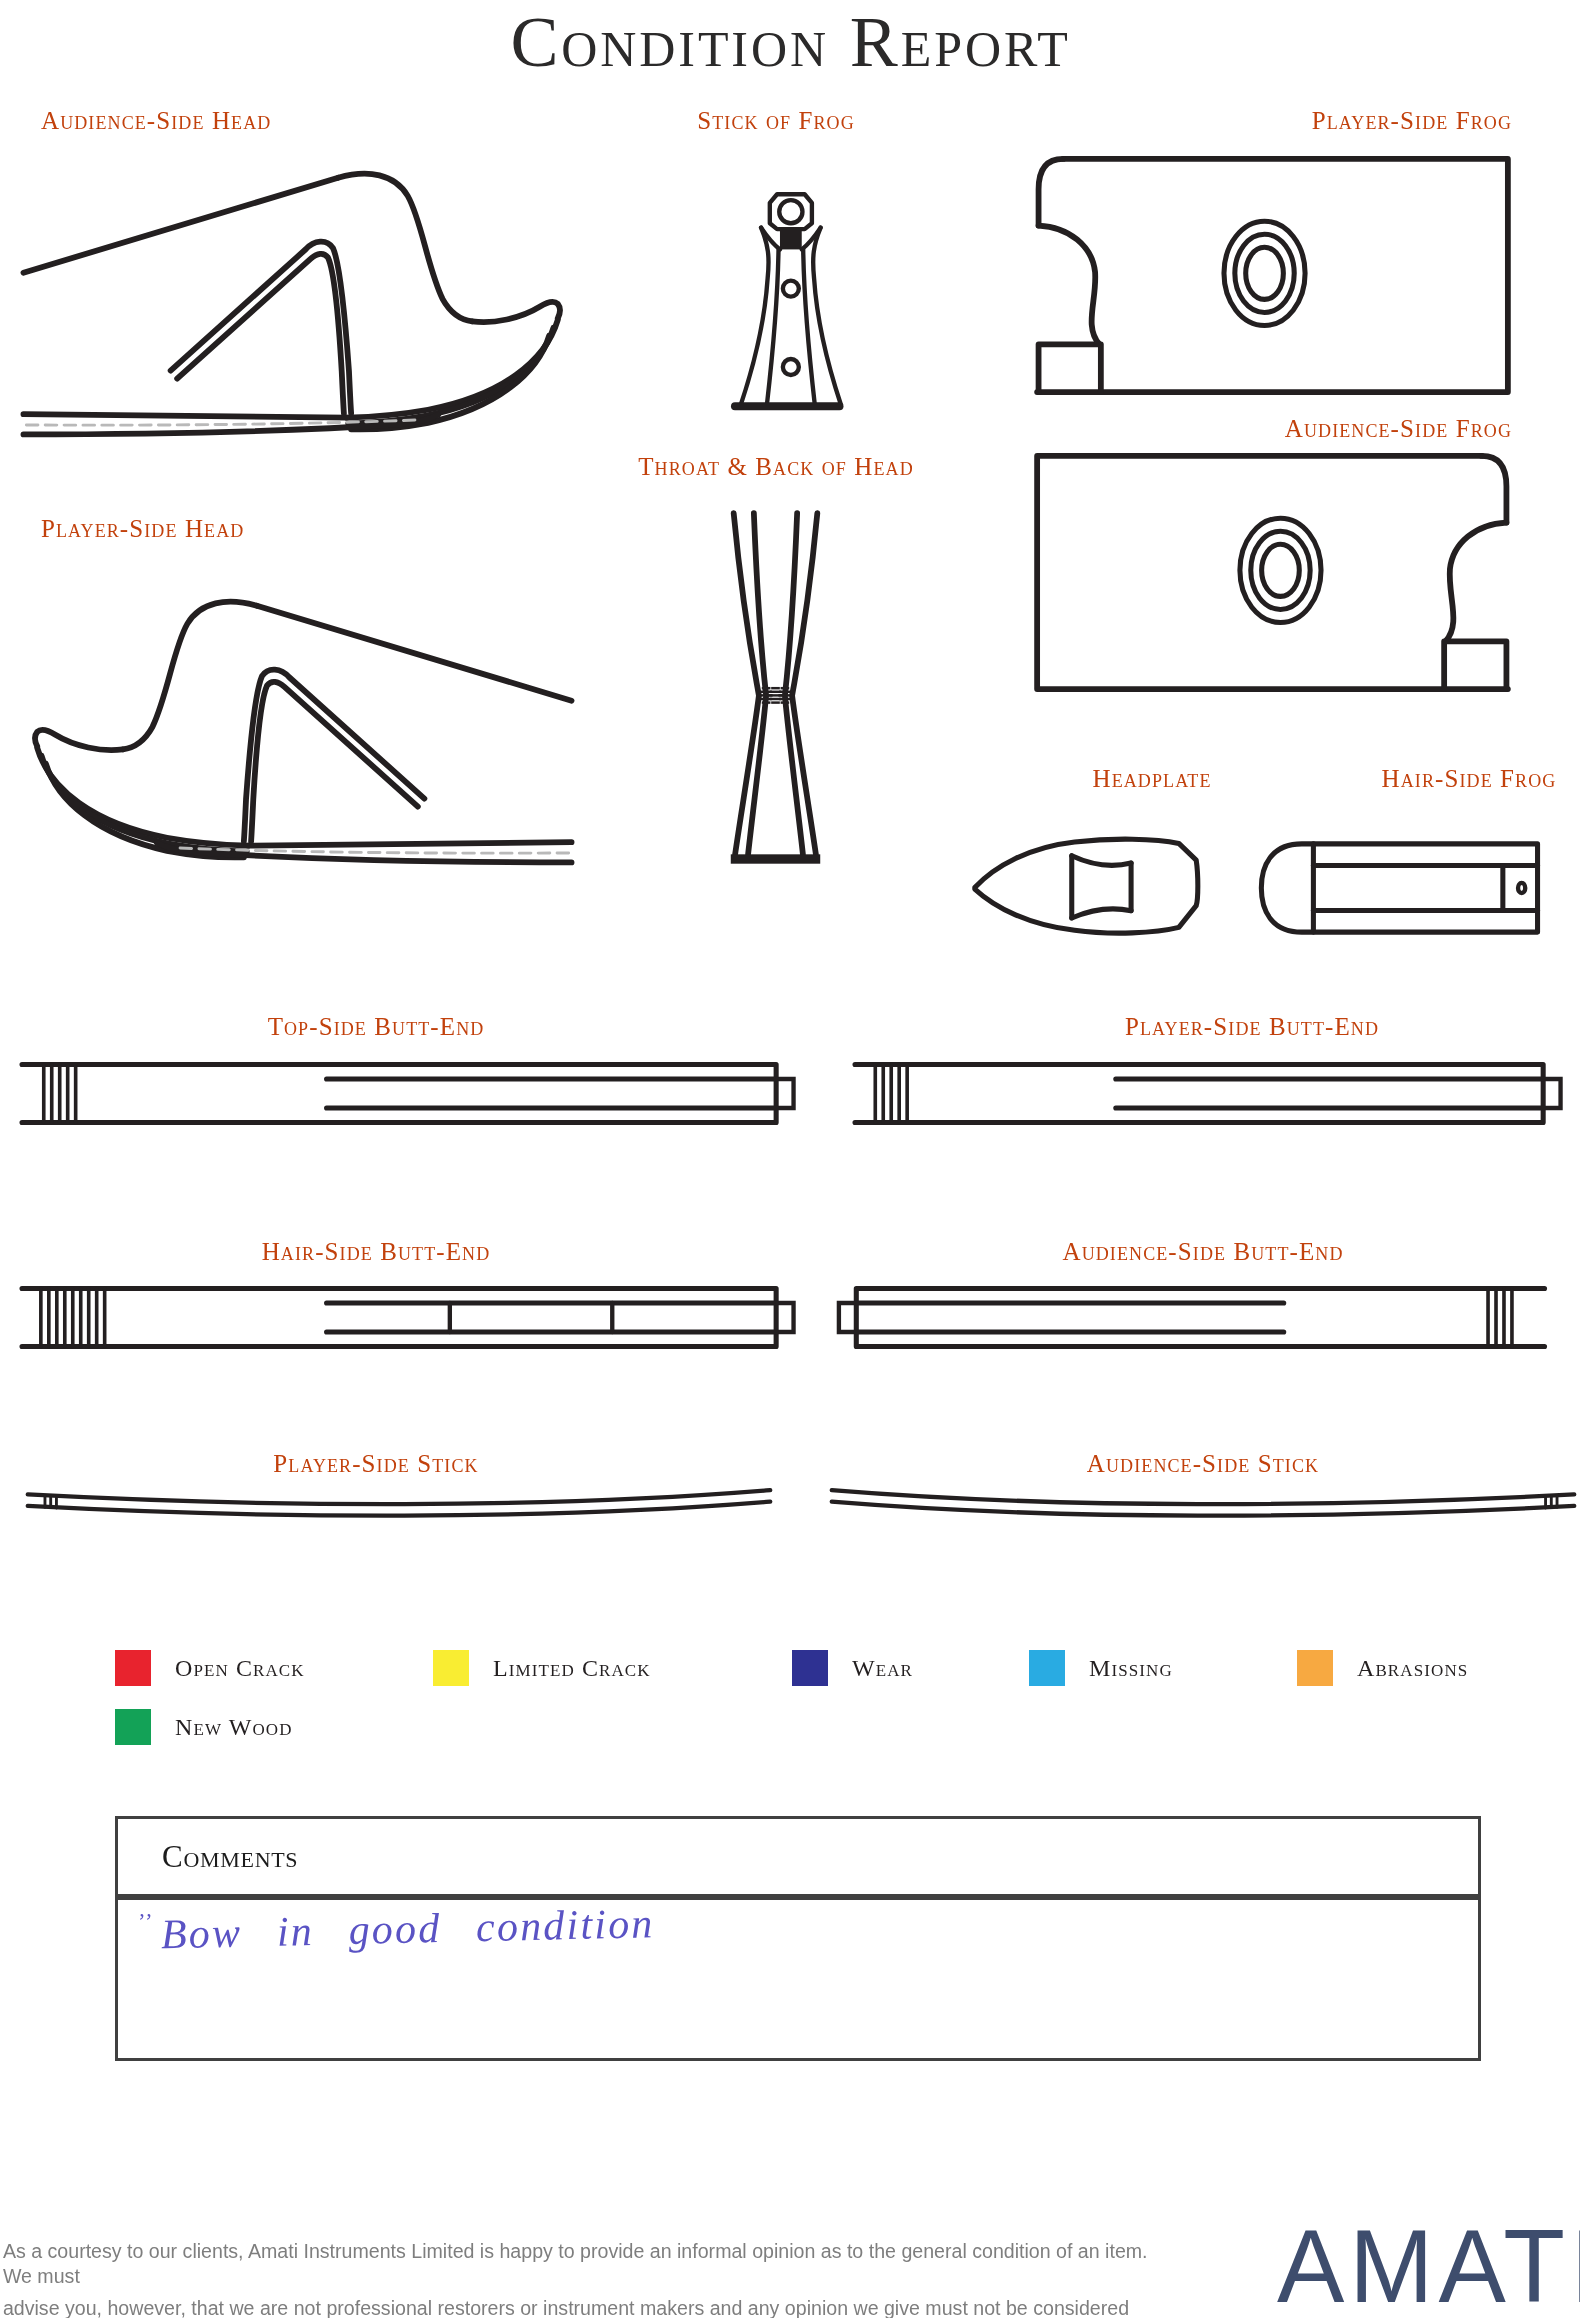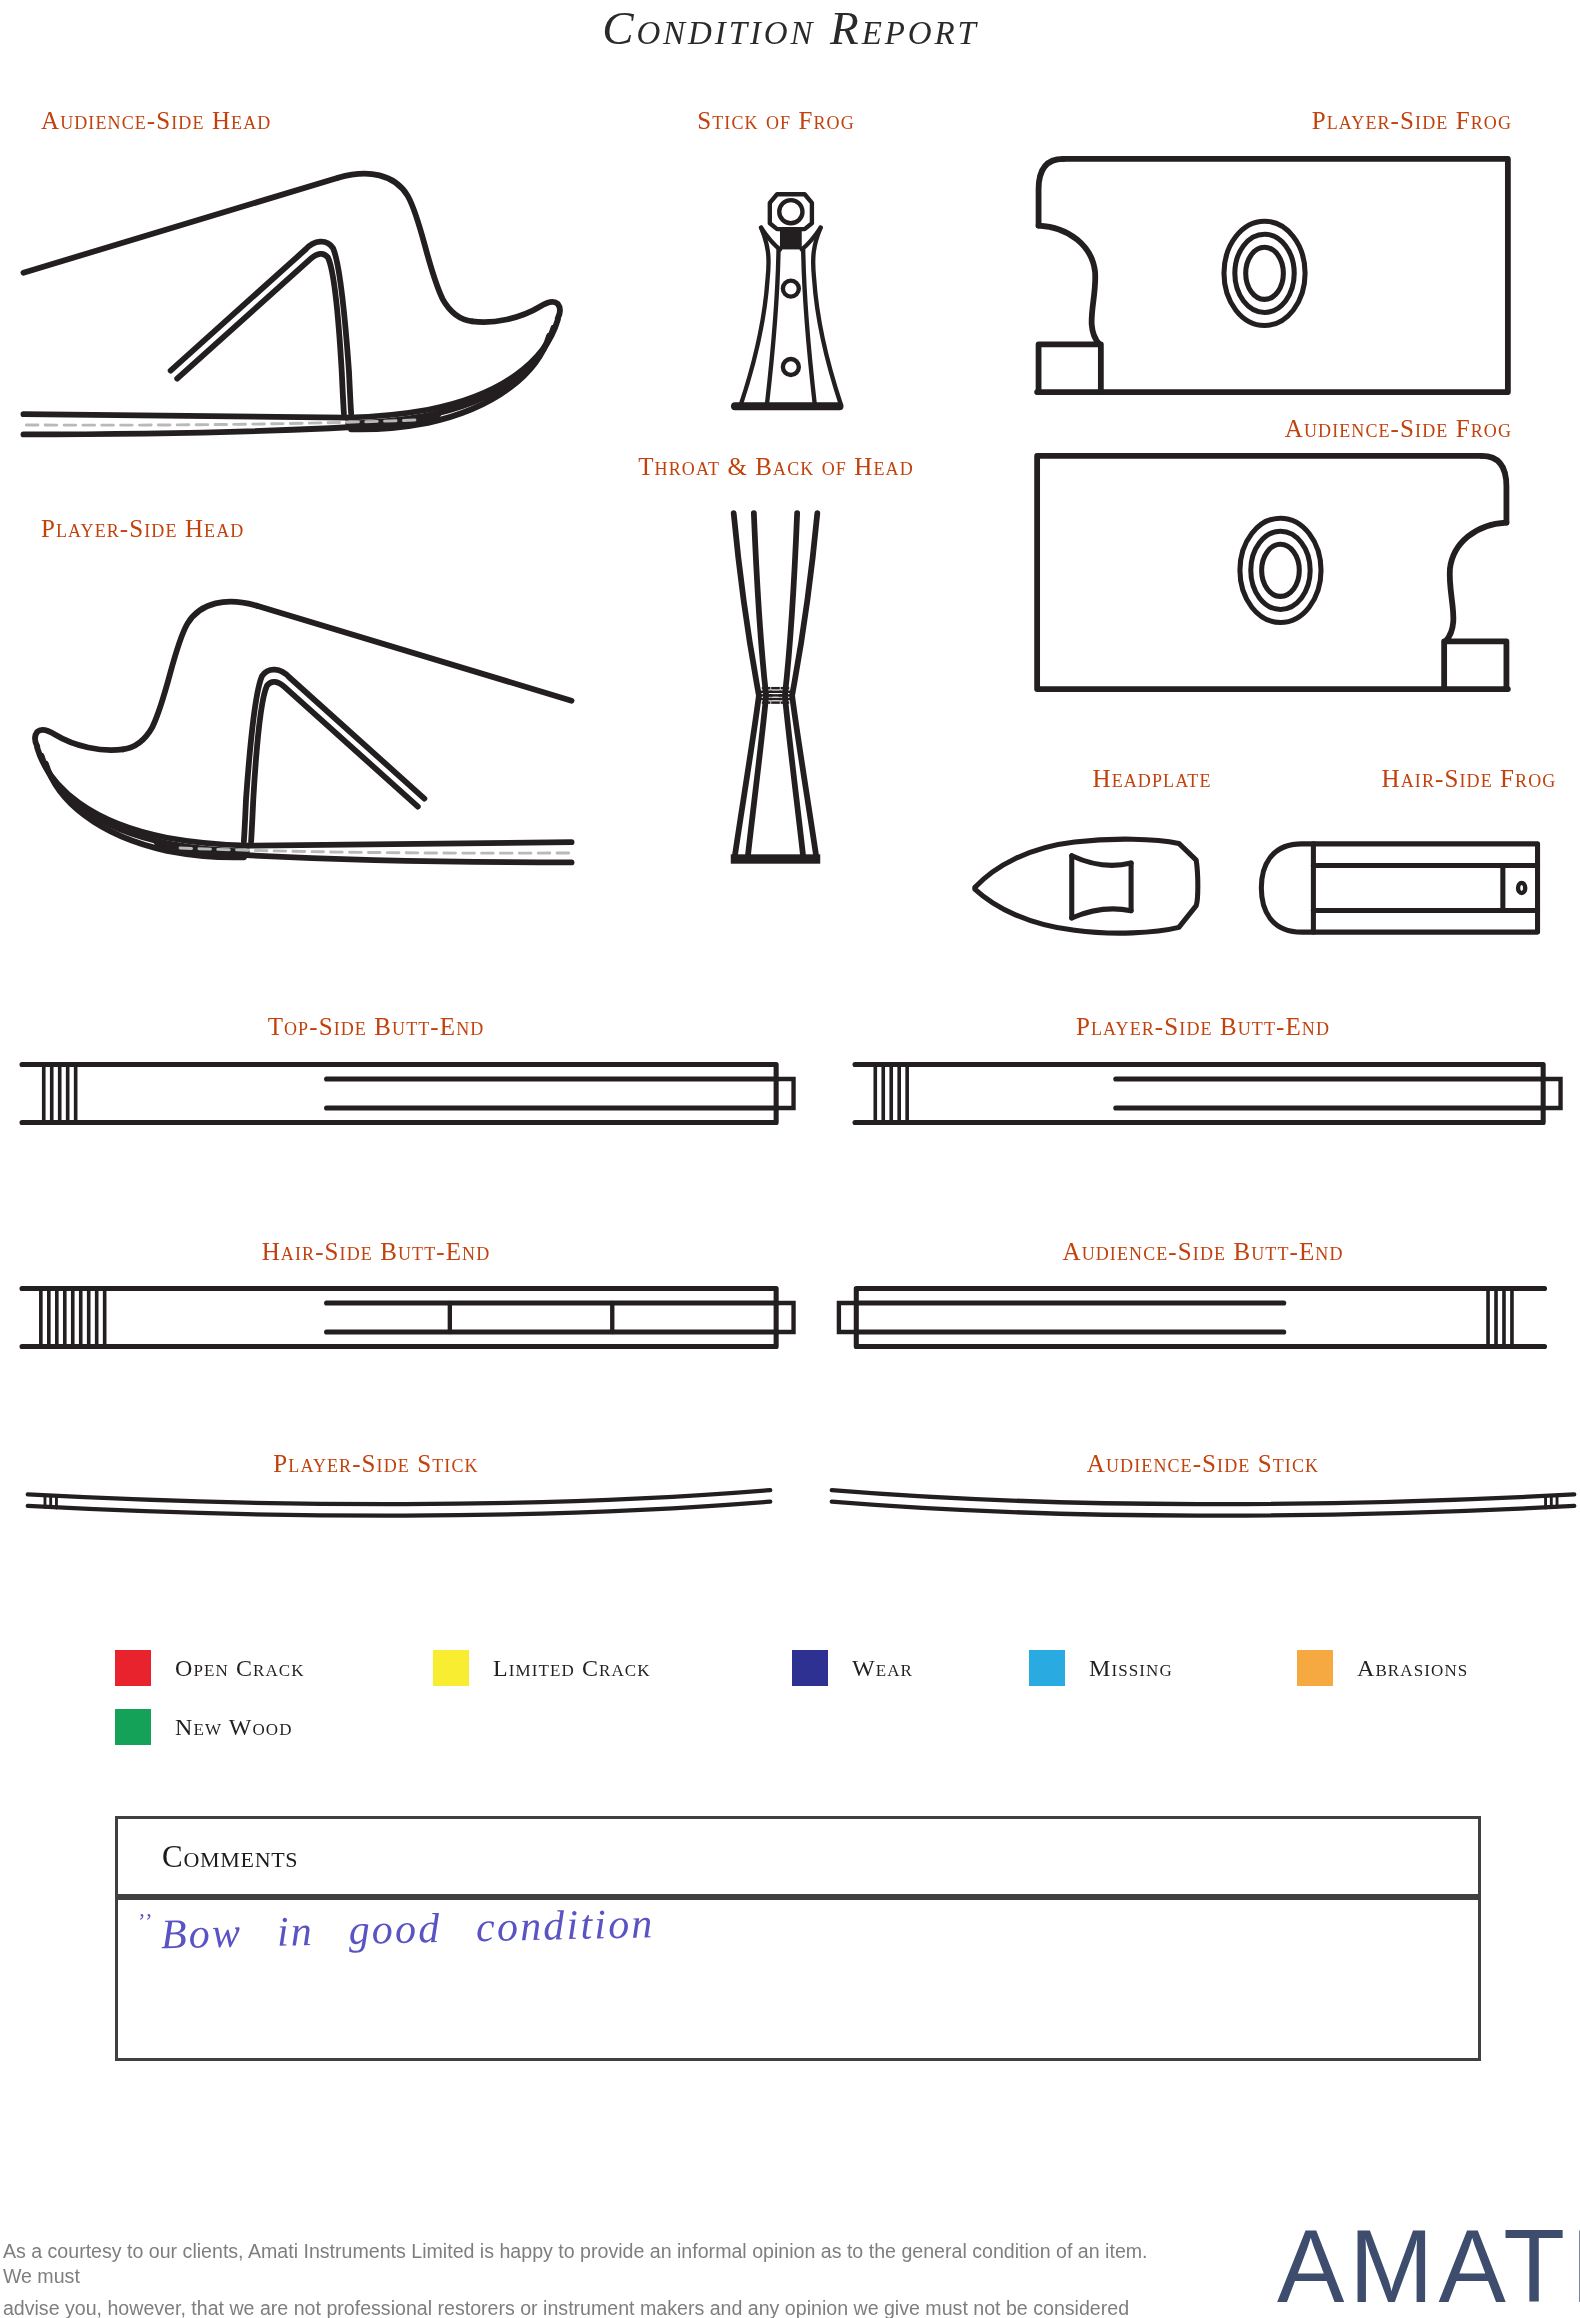--- a/index.html
+++ b/index.html
@@ -1,19 +1,19 @@
 <!DOCTYPE html>
 <html style="font-size:11.6px"><head>
 <meta charset="utf-8">
 <style>
   html,body{margin:0;padding:0;background:#9a9a9a;}
   #page{position:relative;width:1581px;height:2319px;background:#ffffff;overflow:hidden;
         font-family:"Liberation Serif",serif;color:#231f20;}
   .title{position:absolute;left:0;top:1.4px;width:100%;text-align:center;
-         font-variant:small-caps;font-size:47px;letter-spacing:2.9px;color:#2b2a2a;font-style:italic;}
+         font-variant:small-caps;font-size:72px;letter-spacing:2.9px;color:#2b2a2a;}
   .lbl{position:absolute;font-variant:small-caps;font-size:25px;letter-spacing:1.1px;
        color:#c2410c;white-space:nowrap;}
   .lbl.center{transform:translateX(-50%);}
   svg.diagram{position:absolute;overflow:visible;}
   .legend-item{position:absolute;display:flex;align-items:center;margin-top:24px;}
   .legend-swatch{width:36px;height:36px;flex:0 0 auto;}
   .legend-label{margin-left:24px;font-variant:small-caps;font-size:24px;
                 letter-spacing:1.1px;white-space:nowrap;}
   #comments-box{position:absolute;left:115px;top:1816px;width:1366px;height:245px;
                 border:3.6px solid #404040;box-sizing:border-box;}
@@ -40,21 +40,21 @@
 
   <div class="lbl" style="left:41px;top:107px">Audience-Side Head</div>
   <div class="lbl center" style="left:776px;top:107px">Stick of Frog</div>
   <div class="lbl" style="right:69px;top:107px">Player-Side Frog</div>
   <div class="lbl" style="right:69px;top:415px">Audience-Side Frog</div>
   <div class="lbl" style="left:41px;top:515px">Player-Side Head</div>
   <div class="lbl center" style="left:776px;top:453px">Throat &amp; Back of Head</div>
   <div class="lbl center" style="left:1152px;top:765px">Headplate</div>
   <div class="lbl center" style="left:1469px;top:765px">Hair-Side Frog</div>
   <div class="lbl center" style="left:376px;top:1013px">Top-Side Butt-End</div>
-  <div class="lbl center" style="left:1203px;top:1013px">Player-Side Butt-End</div>
+  <div class="lbl center" style="left:1252px;top:1013px">Player-Side Butt-End</div>
   <div class="lbl center" style="left:376px;top:1238px">Hair-Side Butt-End</div>
   <div class="lbl center" style="left:1203px;top:1238px">Audience-Side Butt-End</div>
   <div class="lbl center" style="left:376px;top:1450px">Player-Side Stick</div>
   <div class="lbl center" style="left:1203px;top:1450px">Audience-Side Stick</div>
 
   <svg class="diagram" style="left:22px;top:145px" width="551" height="312" viewBox="0 0 760 430">
     <g id="head-shape" fill="none" stroke="#231f20" stroke-width="8" stroke-linecap="round" stroke-linejoin="round">
       <path d="M 2,176 L 436,45"></path>
       <path d="M 436,45 C 478,33 514,40 532,70 C 551,103 559,168 580,212 C 590,230 604,241 621,243"></path>
       <path d="M 621,243 C 650,247 688,239 714,223 C 725,216 734,214 739,219 C 743,224 743,231 739,239"></path>

